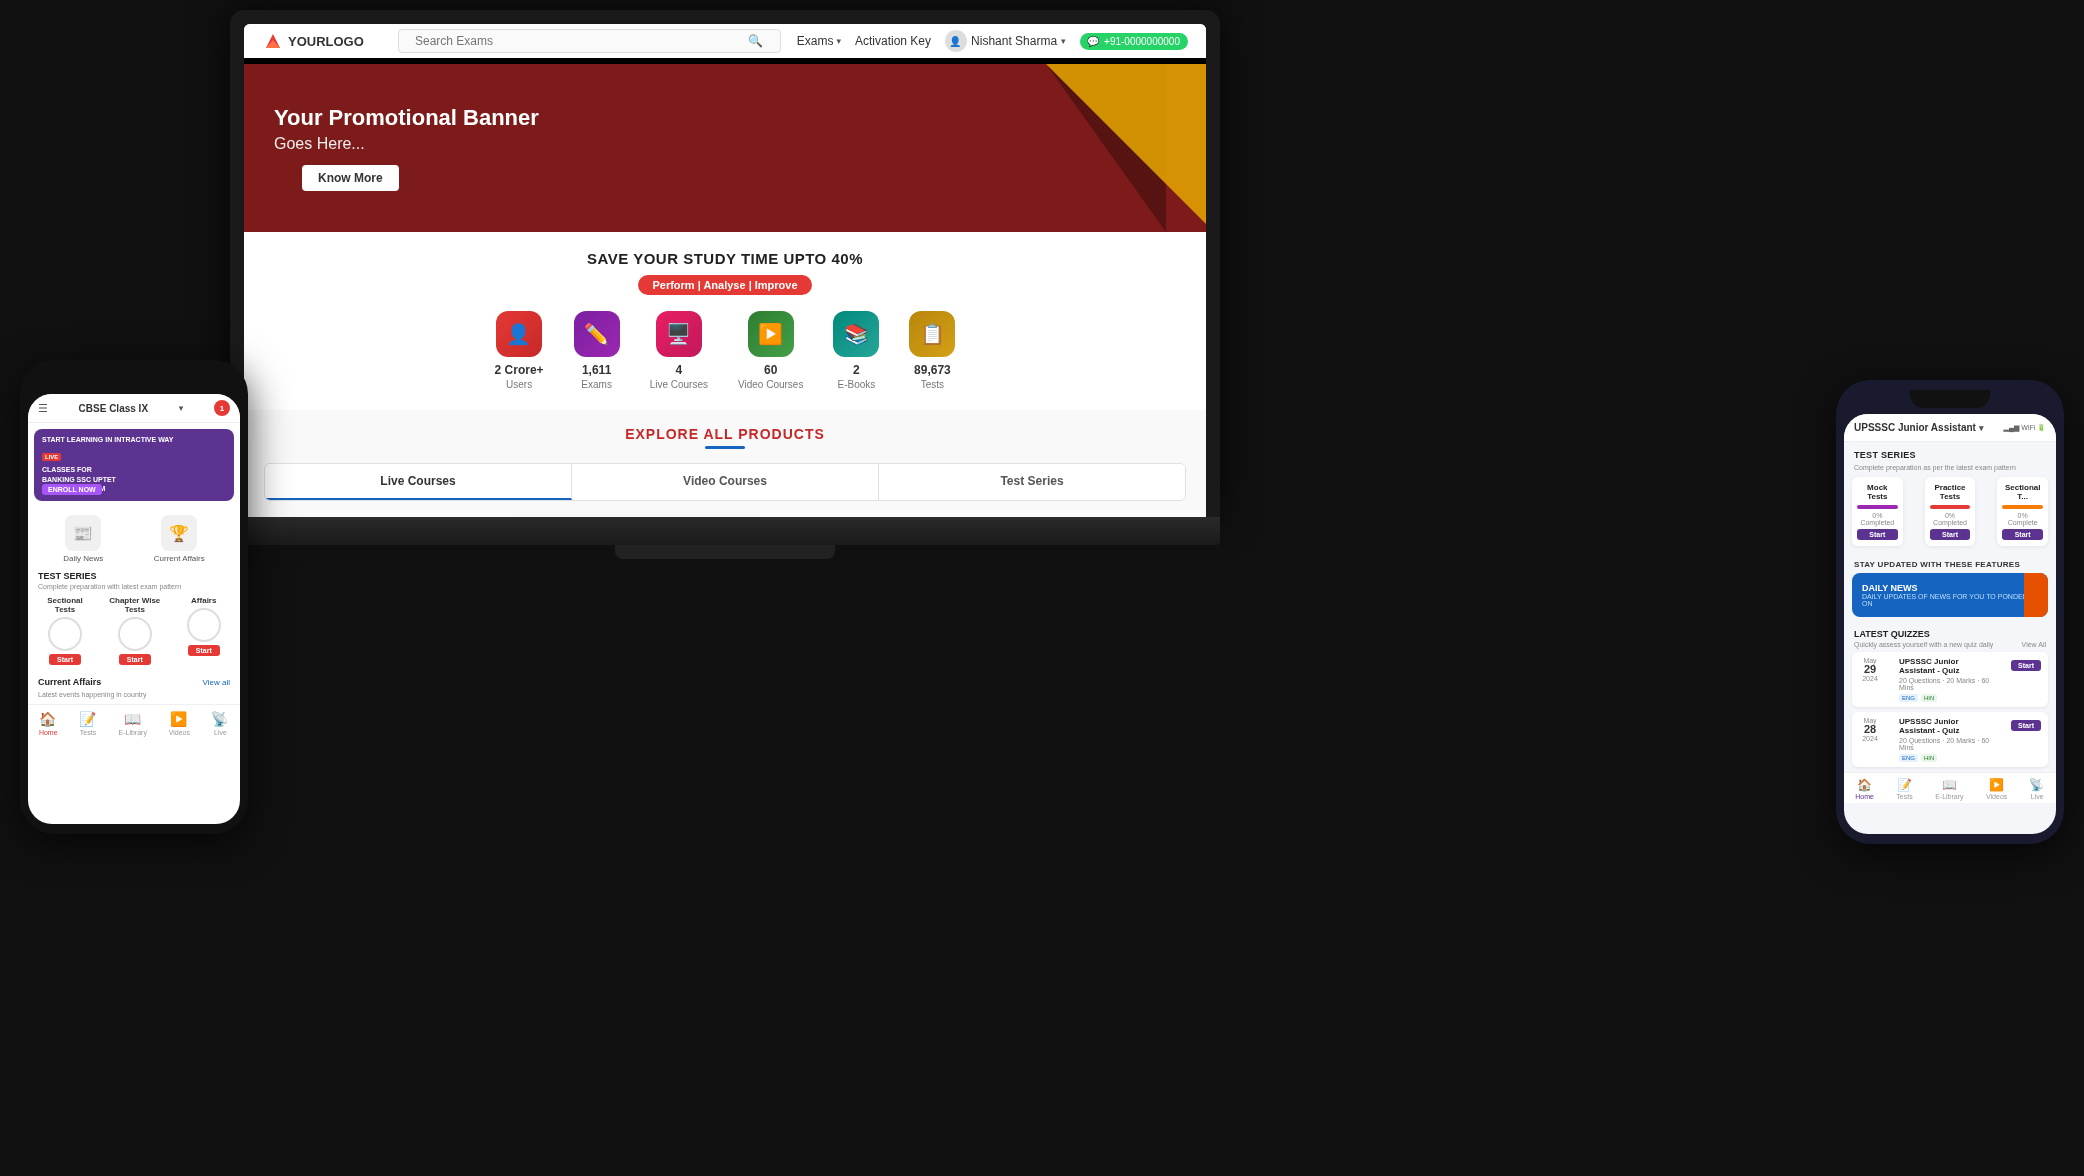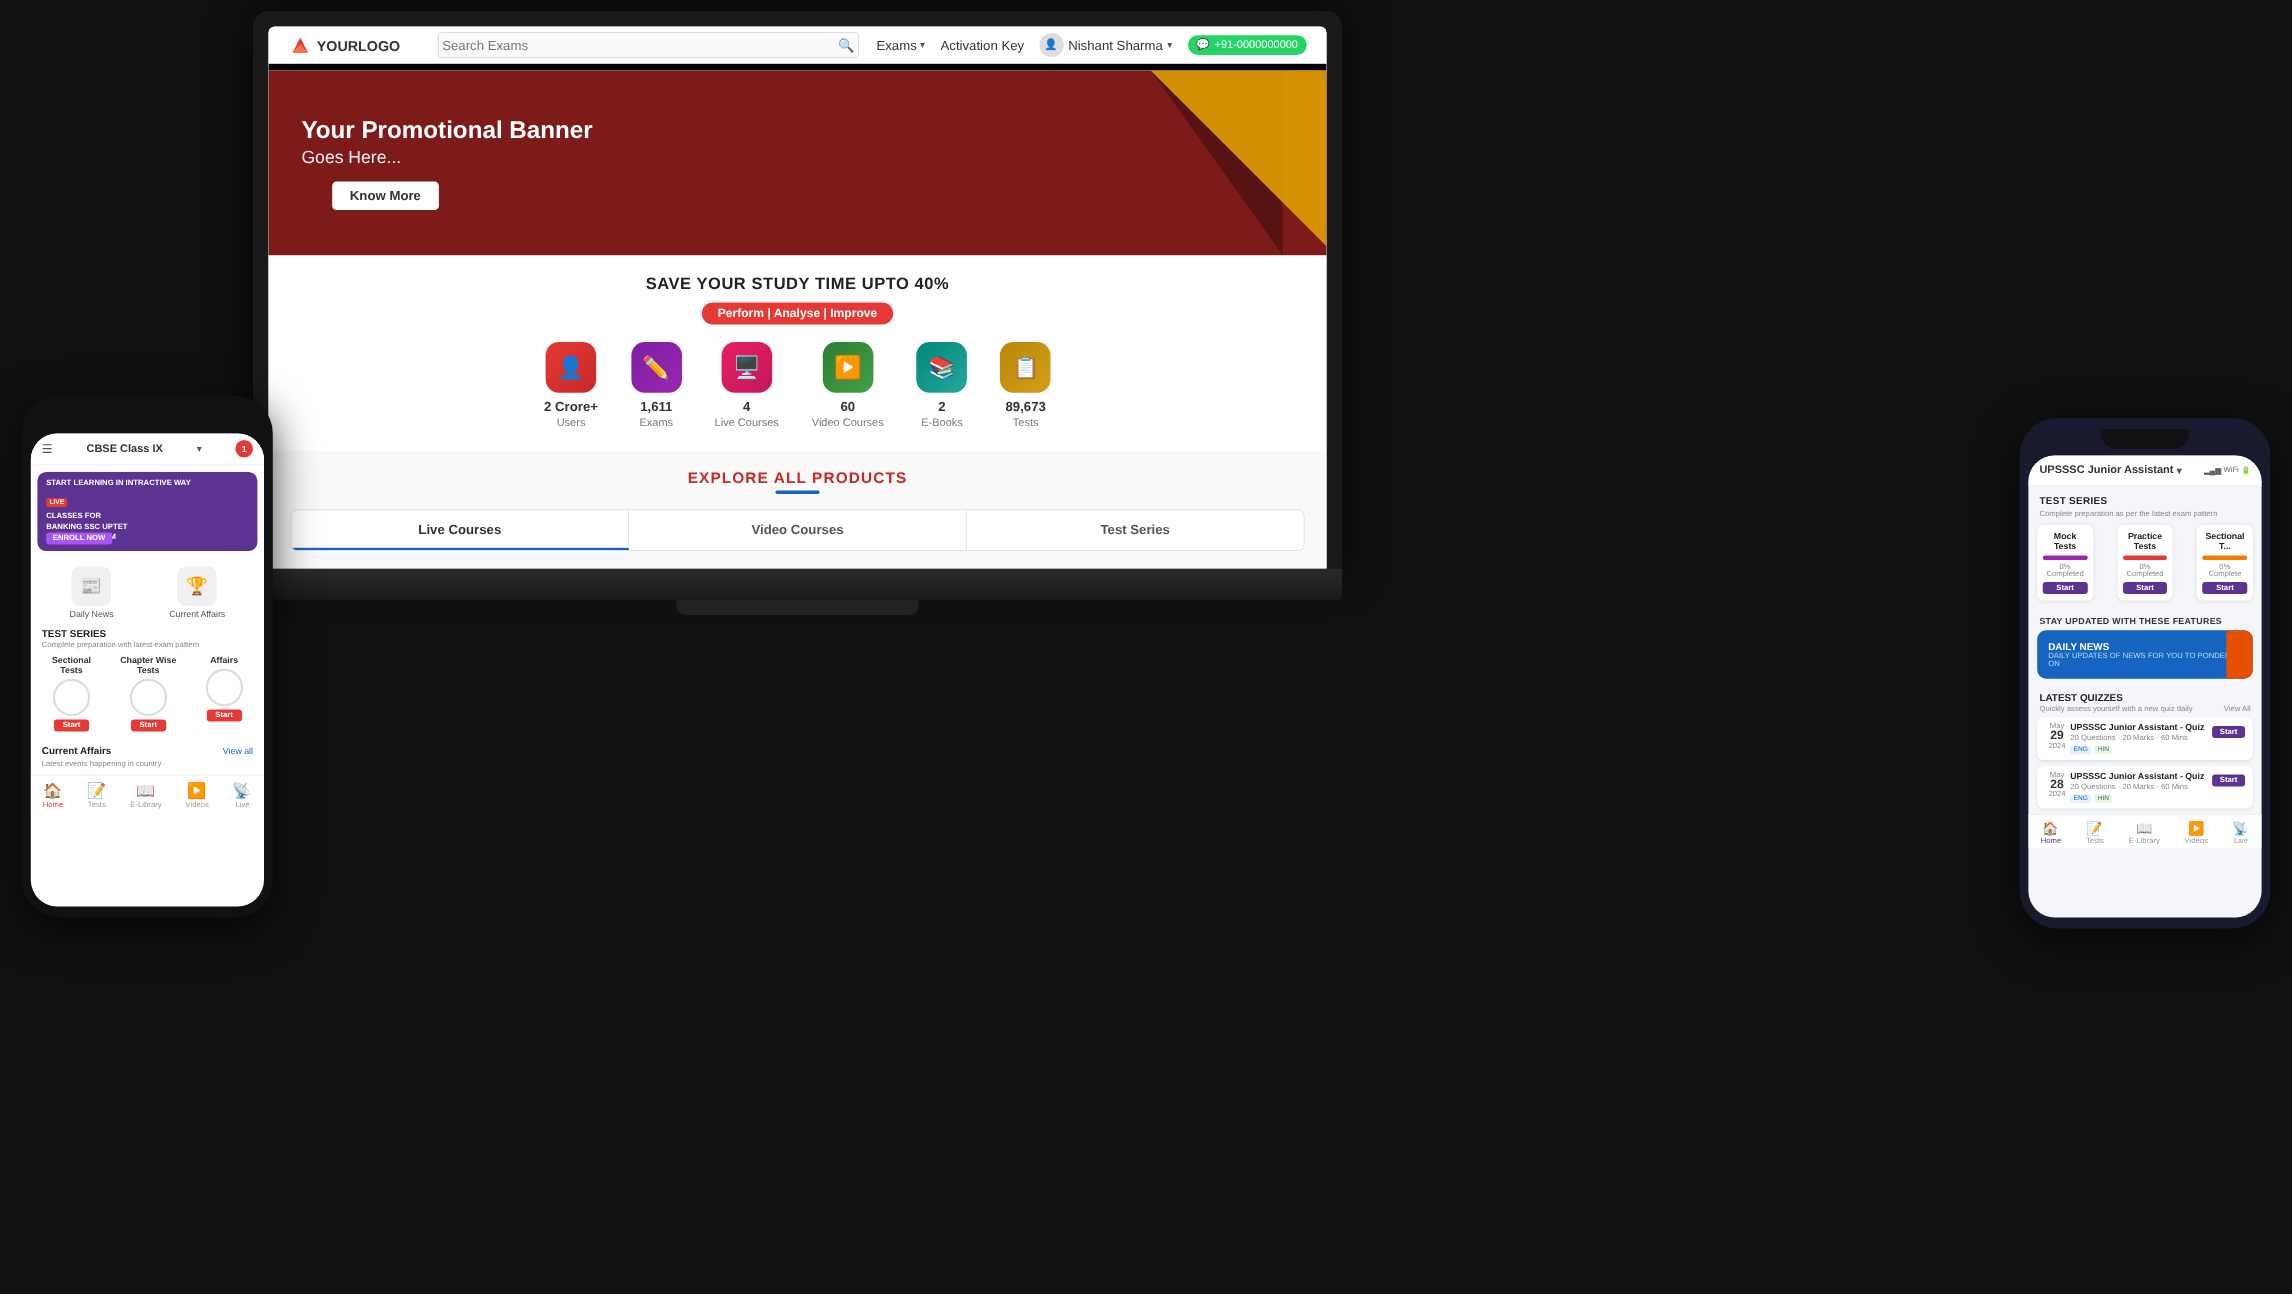--- a/index.html
+++ b/index.html
@@ -69,21 +69,21 @@
       font-weight: 700;
       color: #333;
     }
     .search-bar {
       flex: 1;
       margin: 16px 16px;
       border: 1px solid #ddd;
       border-radius: 4px;
       display: flex;
       align-items: center;
-      padding: 4px 3px;
+      padding: 4px 16px;
       background: #fafafa;
     }
     .search-bar input {
       border: none;
       background: transparent;
       outline: none;
       font-size: 12px;
       color: #999;
       width: 100%;
     }
@@ -611,21 +611,21 @@
     .right-quiz-item {
       margin: 0 8px 5px;
       background: #fff;
       border-radius: 6px;
       padding: 5px 7px;
       box-shadow: 0 1px 3px rgba(0,0,0,0.08);
     }
     .right-quiz-date-row {
       display: flex;
       align-items: flex-start;
-      gap: 1px;
+      gap: 18px;
     }
     .right-quiz-date {
       min-width: 22px;
       text-align: center;
     }
     .right-quiz-month { font-size: 7px; color: #888; }
     .right-quiz-day { font-size: 11px; font-weight: 700; color: #333; line-height: 1; }
     .right-quiz-info { flex: 1; }
     .right-quiz-title { font-size: 8px; font-weight: 700; color: #222; }
     .right-quiz-meta { font-size: 7px; color: #888; margin-top: 2px; }

